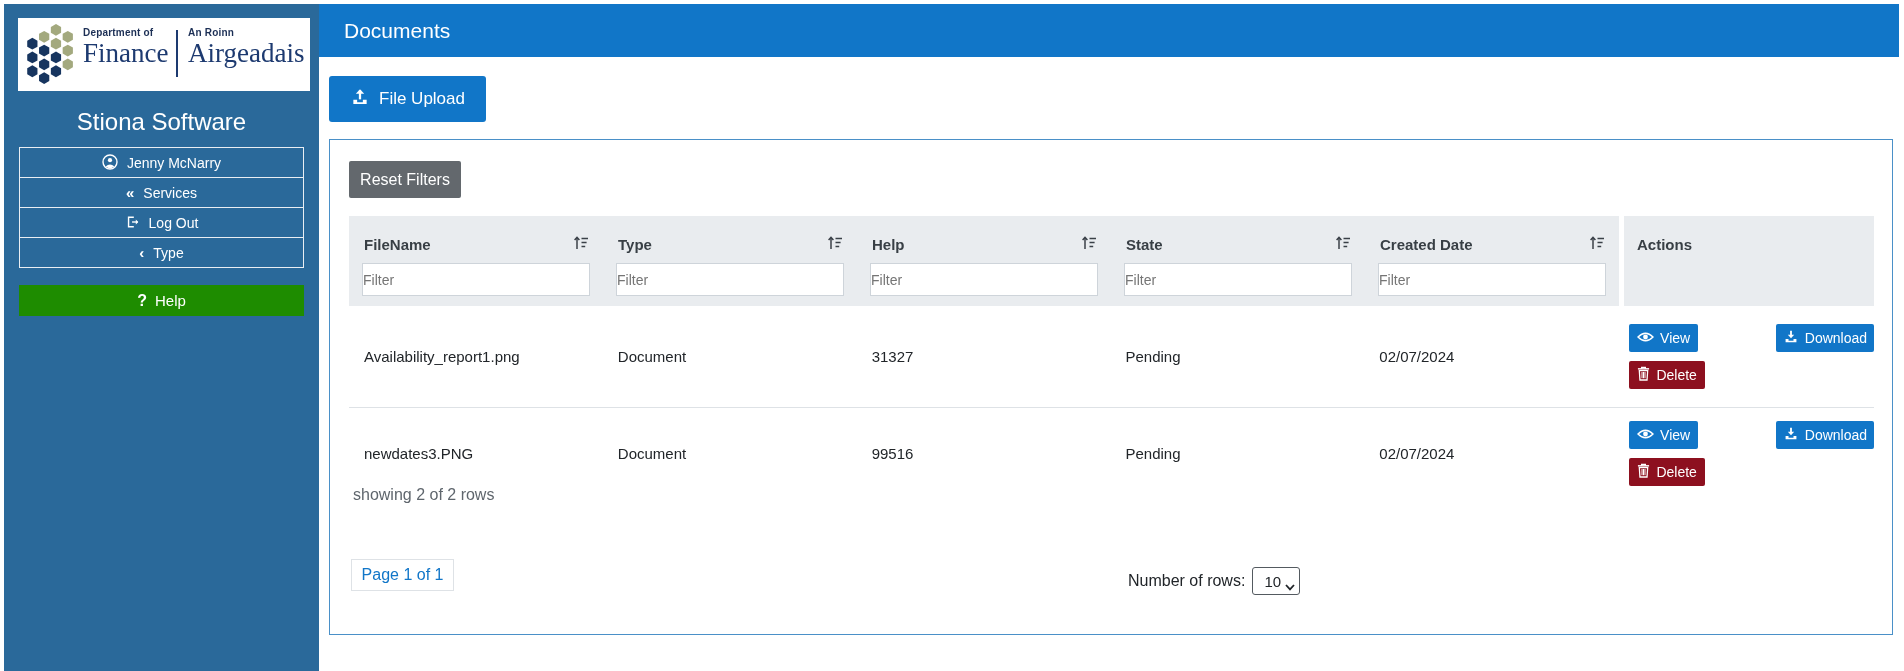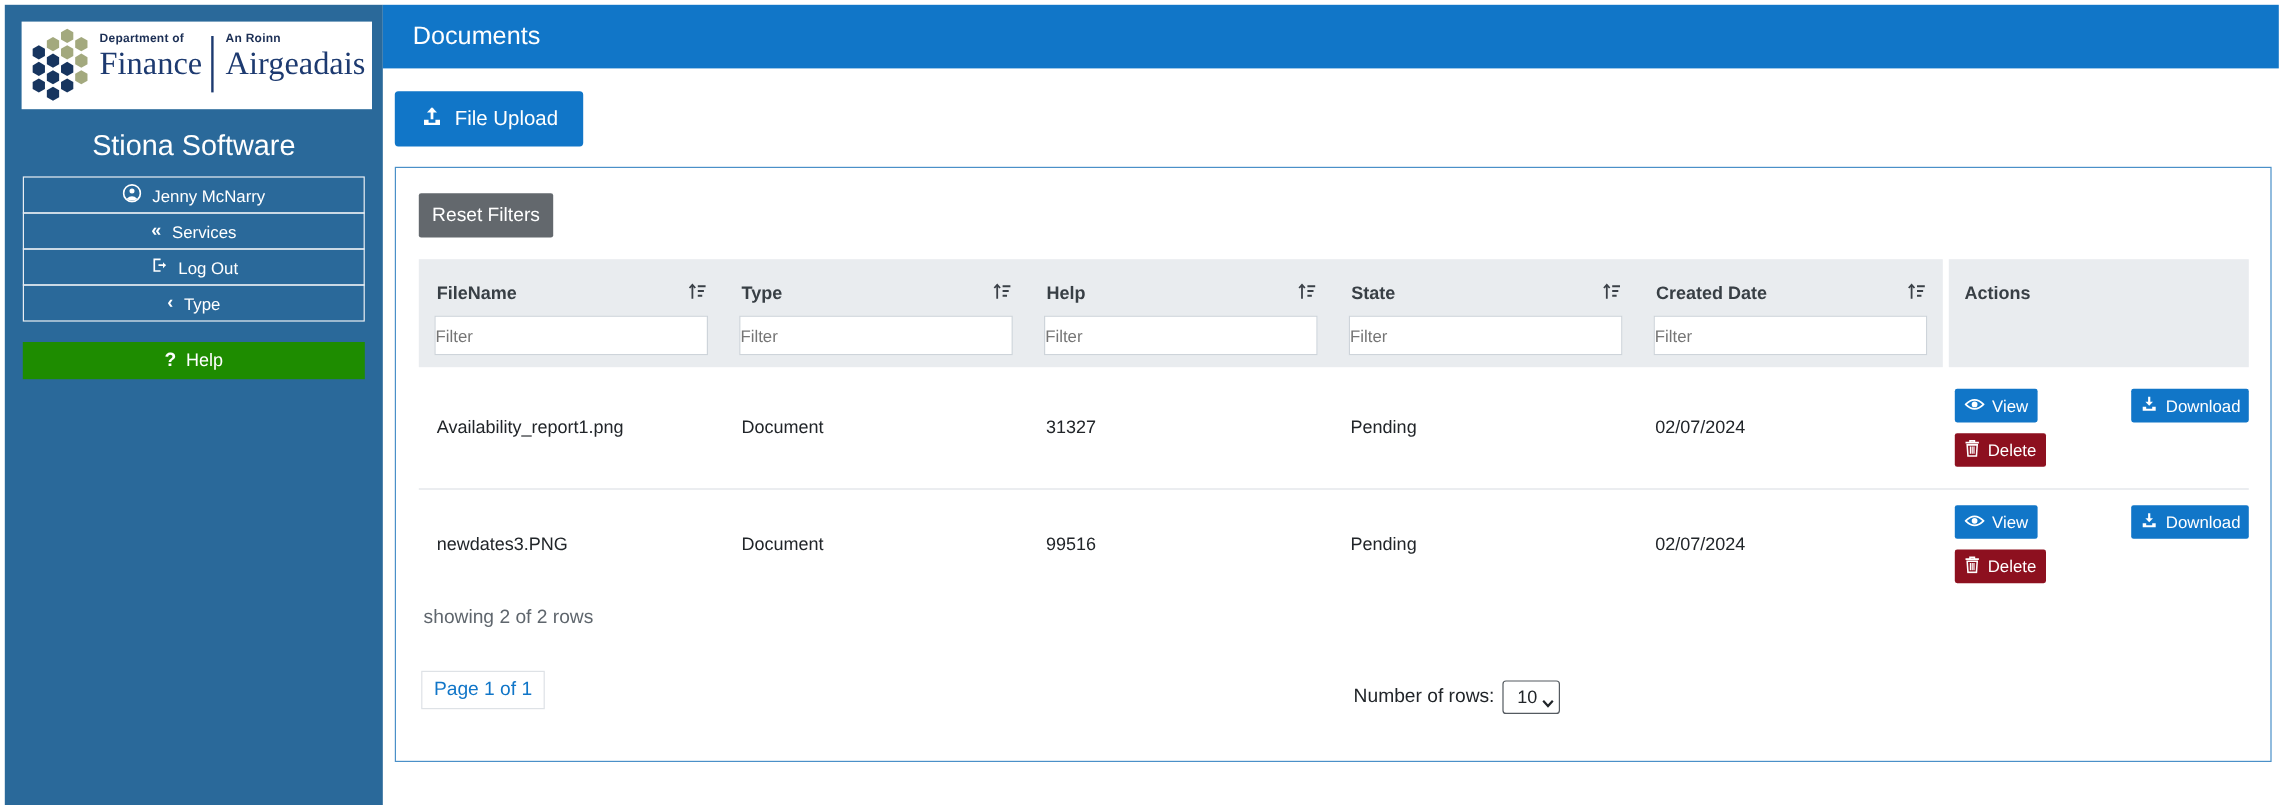--- a/index.html
+++ b/index.html
@@ -77,21 +77,21 @@
   .td-actions { width:245px; margin-left:11px; display:flex; flex-direction:column;
                 justify-content:center; gap:9px; }
   .act-line { display:flex; gap:3px;justify-content:space-between; }
   .act-btn { display:flex; align-items:center; justify-content:center; gap:6px;
              height:28px; border:none; border-radius:2px; color:#ffffff; font-size:14px;
              font-family:"Liberation Sans", sans-serif; cursor:pointer; }
   .btn-view { width:69px; background:#1176c8; }
   .btn-download { width:98px; background:#1176c8; }
   .btn-delete { width:76px; background:#8d101f; }
 
-  .summary { position:absolute; left:23px; top:366px; font-size:16px; color:#5f666d;text-align:center; }
+  .summary { position:absolute; left:23px; top:346px; font-size:16px; color:#5f666d;text-align:center; }
   .page-btn { position:absolute; left:21px; top:419px; width:103px; height:32px;
               background:#ffffff; border:1px solid #dee2e6; color:#1176c8; font-size:16px;
               font-family:"Liberation Sans", sans-serif; cursor:pointer; }
   .rows-ctl { position:absolute; left:798px; top:427px; height:28px; display:flex;
               align-items:center; gap:7px; }
   .rows-label { font-size:16px; color:#212529; }
   .sel-wrap { position:relative; width:48px; height:28px; }
   .rows-select { width:48px; height:28px; border:1.5px solid #545a60; border-radius:3px;
                  background:#ffffff; font-size:15px; padding-left:11px; appearance:none;
                  -webkit-appearance:none; font-family:"Liberation Sans", sans-serif;

